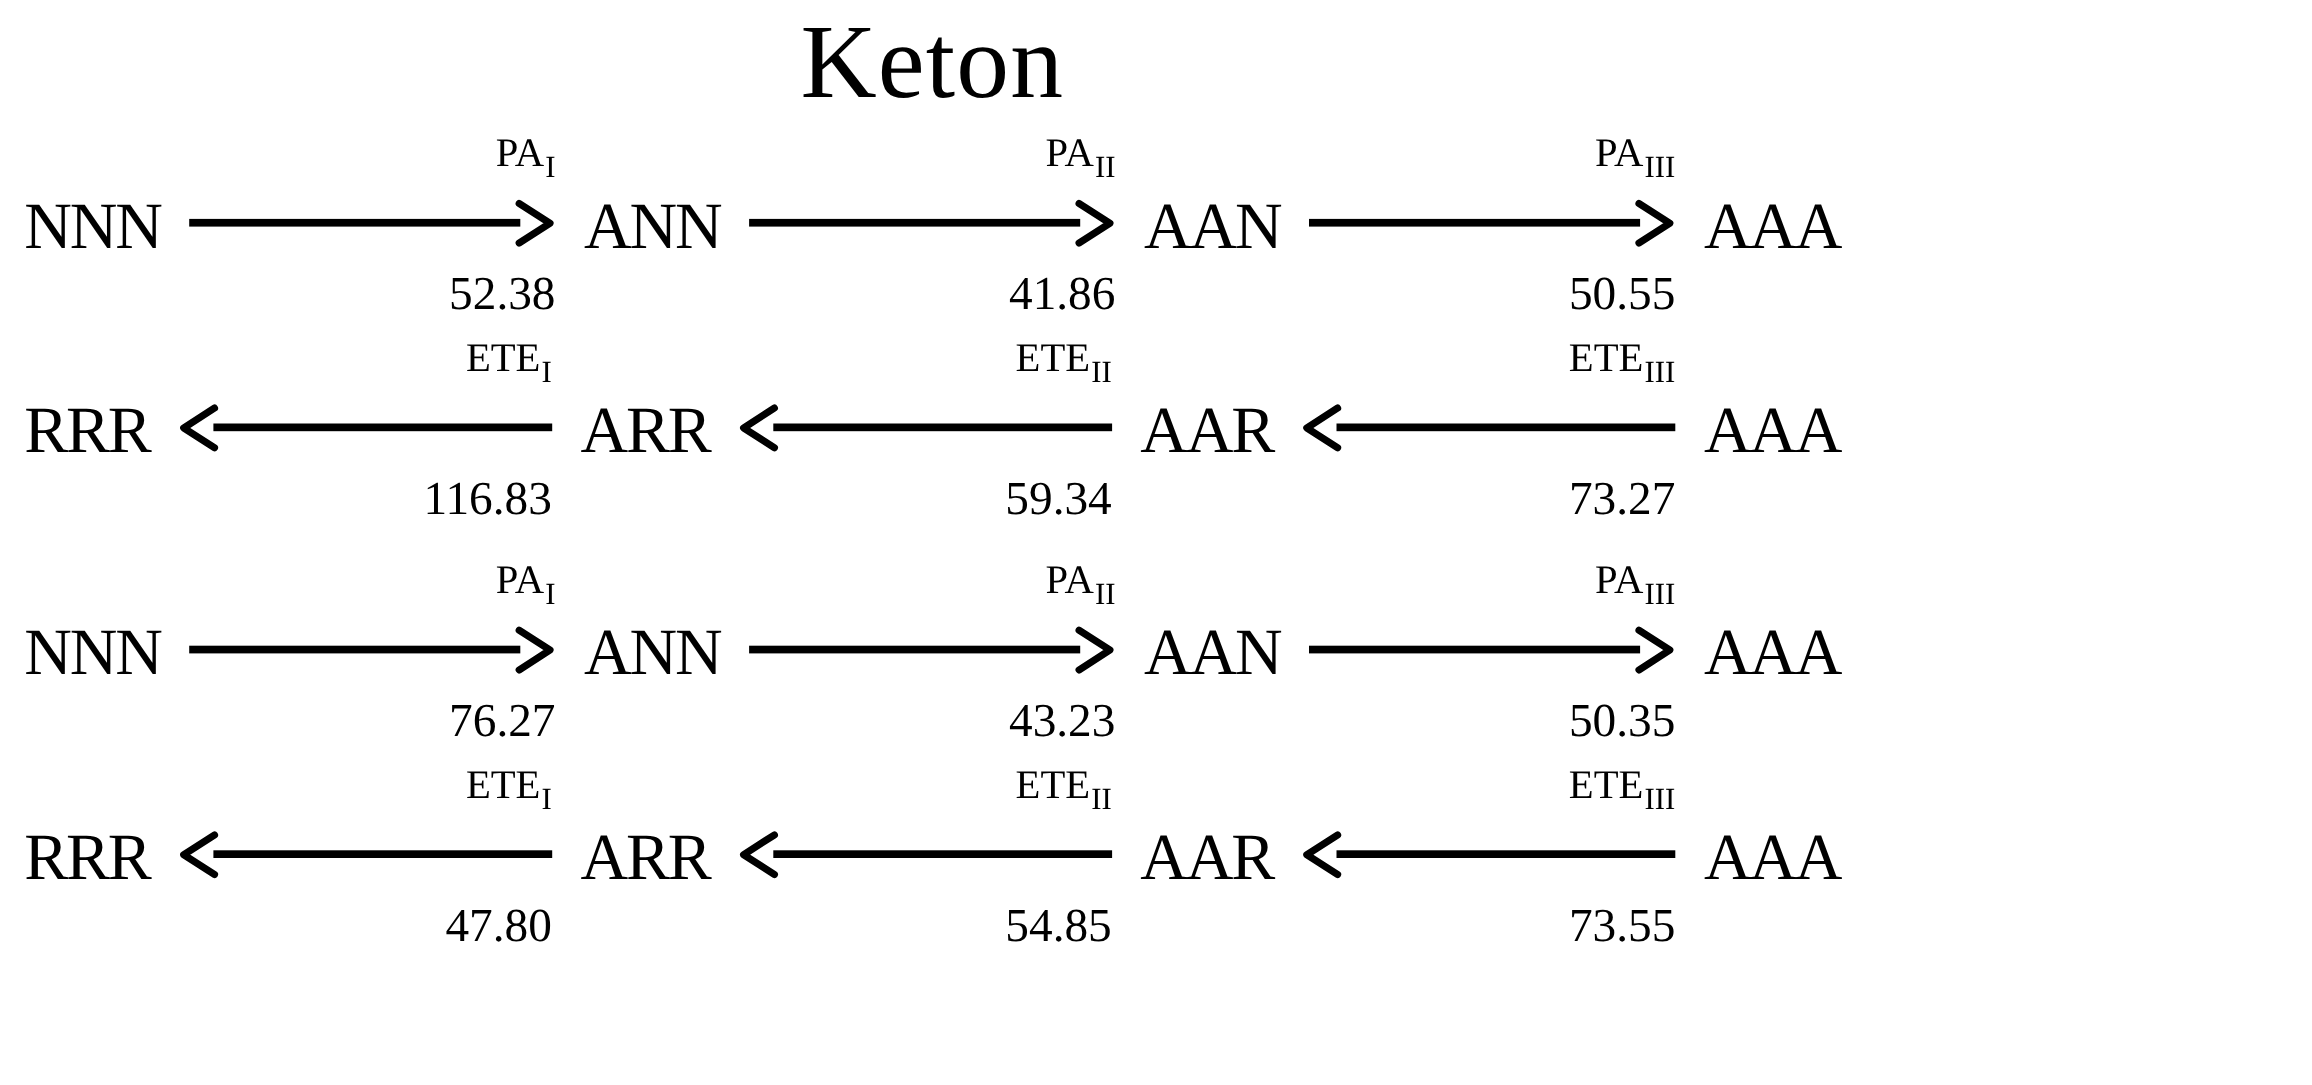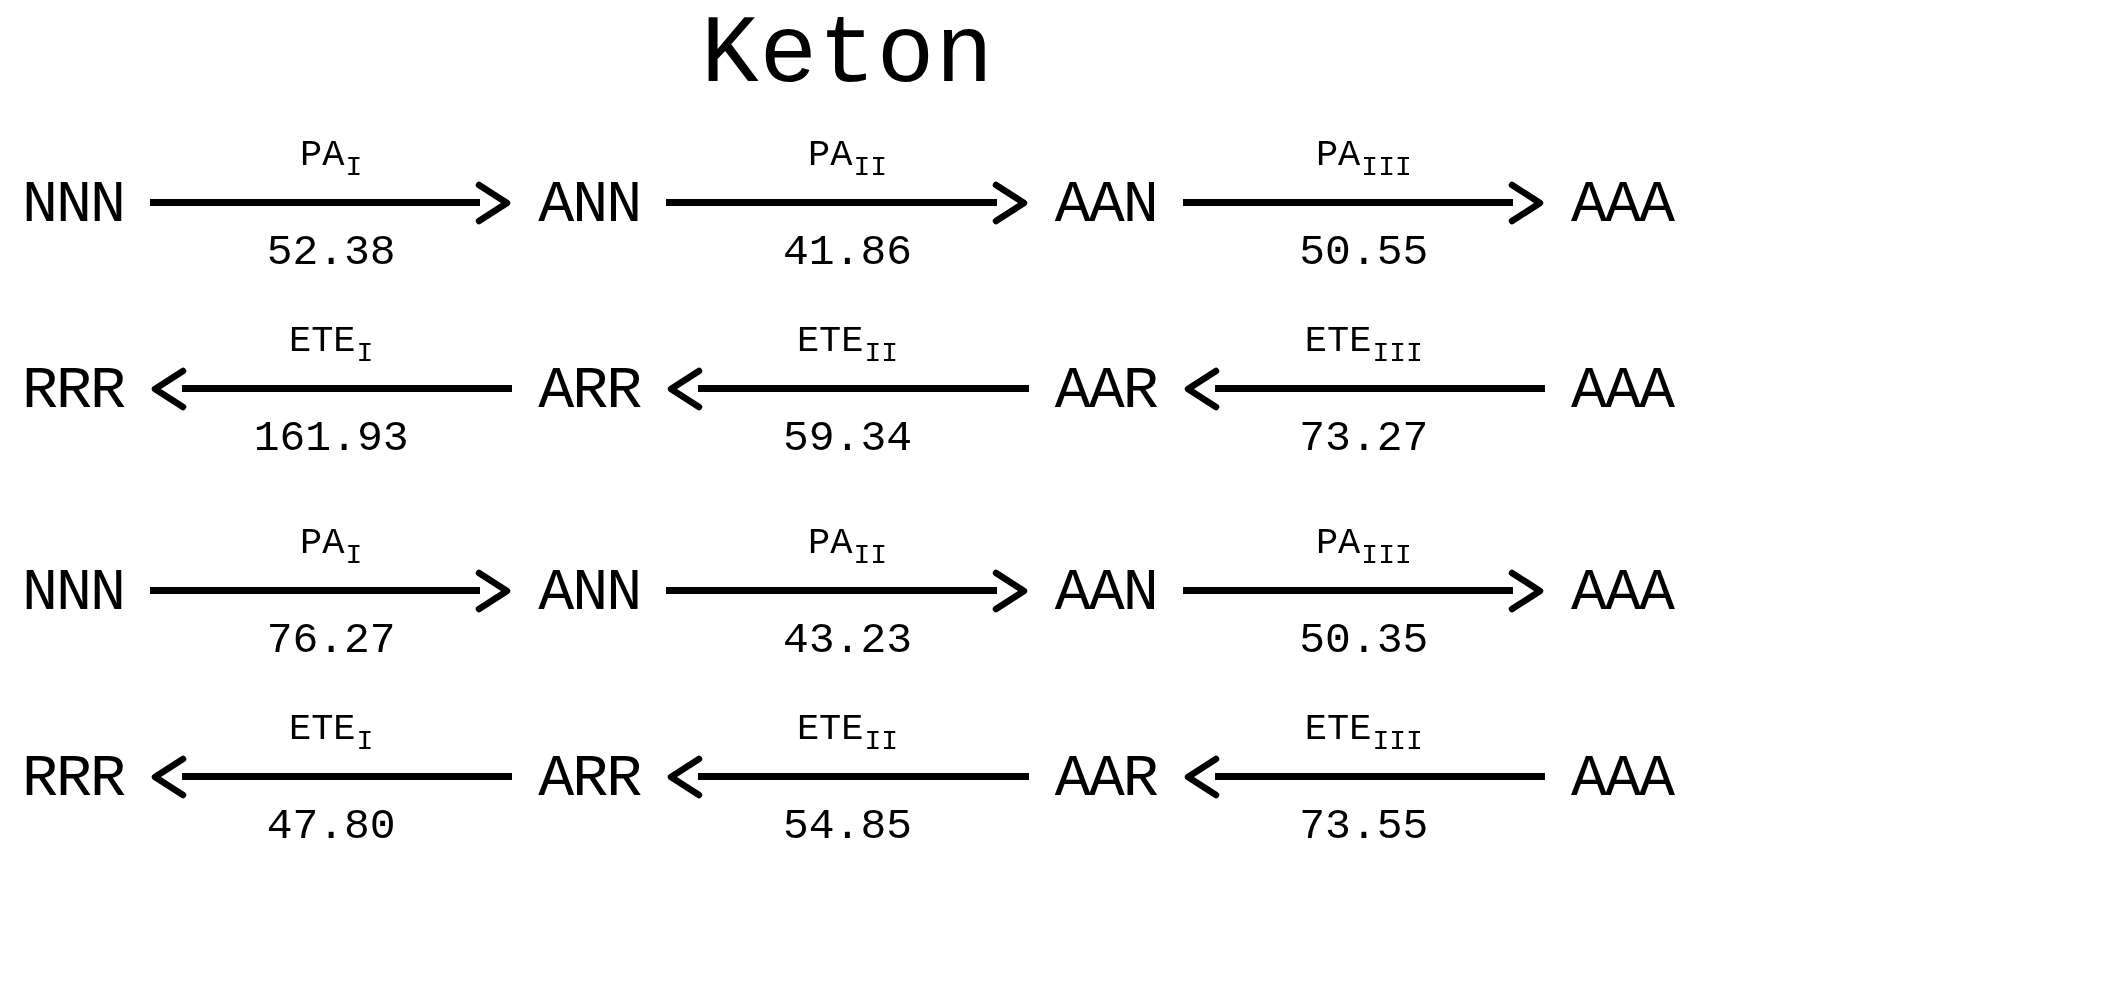--- a/index.html
+++ b/index.html
@@ -11,21 +11,20 @@
   }
   body {
     width: 2102px;
     height: 986px;
     overflow: hidden;
   }
   .scheme {
     padding: 0 22px;
     box-sizing: border-box;
     width: 1695px;
-    font-family: Liberation Mono, monospace;
   }
   .section-title {
     margin: 0;
     font-size: 96px;
     font-weight: 400;
     line-height: 112px;
     text-align: center;
     letter-spacing: 1px;
   }
   .section-enol { margin-top: 16px; }
@@ -37,23 +36,24 @@
   .species {
     font-size: 60px;
     line-height: 1;
     white-space: nowrap;
     letter-spacing: -2px;
   }
   .step {
     flex: 1;
     display: flex;
     flex-direction: column;
-    align-items: center;
+    align-items: flex-end;
     margin: 0 26px;
     min-width: 0;
+    gap: 15px;
   }
   .step-label {
     font-size: 37px;
     line-height: 42px;
     white-space: nowrap;
   }
   .sub-txt {
     font-size: 28px;
     position: relative;
     top: 10px;
@@ -135,21 +135,21 @@
       <span class="species">RRR</span>
 
       <div class="step">
         <div class="step-label"><span>ETE</span><span class="sub-txt">I</span></div>
         <div class="step-arrow dir-left">
           <svg class="head" width="38" height="48" viewBox="0 0 38 48">
               <polyline points="33,6 5,24 33,42" fill="none" stroke="#000" stroke-width="6.5" stroke-linecap="round" stroke-linejoin="round"></polyline>
             </svg>
           <div class="shaft"></div>
         </div>
-        <div class="step-value">161.93</div>
+        <div class="step-value">116.83</div>
       </div>
 
       <span class="species">ARR</span>
 
       <div class="step">
         <div class="step-label"><span>ETE</span><span class="sub-txt">II</span></div>
         <div class="step-arrow dir-left">
           <svg class="head" width="38" height="48" viewBox="0 0 38 48">
               <polyline points="33,6 5,24 33,42" fill="none" stroke="#000" stroke-width="6.5" stroke-linecap="round" stroke-linejoin="round"></polyline>
             </svg>

